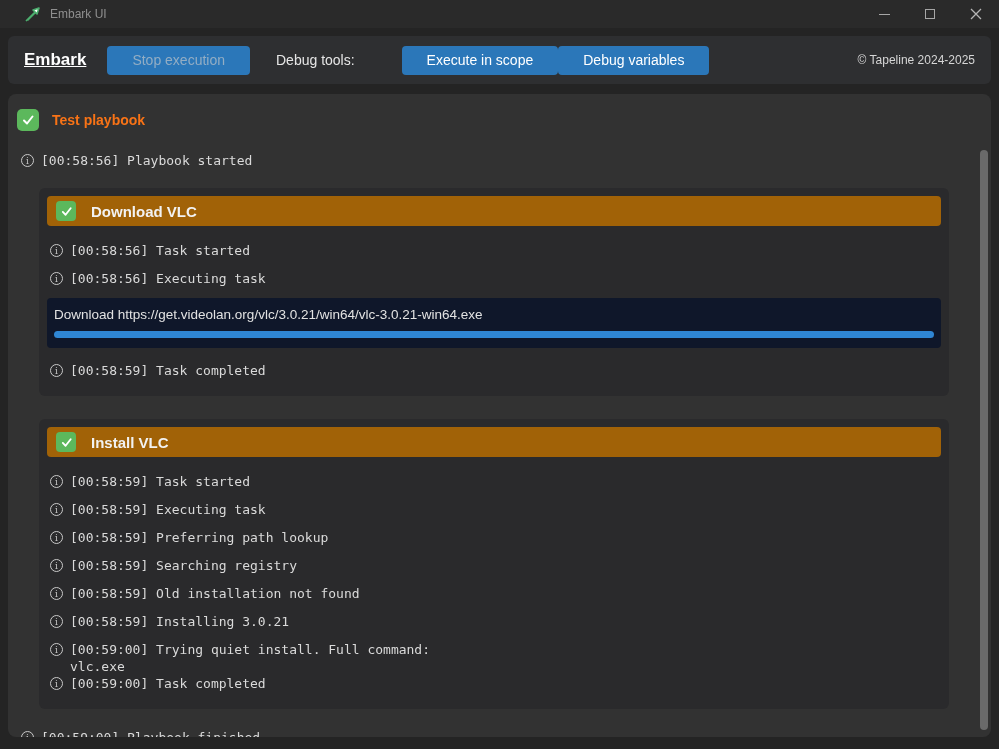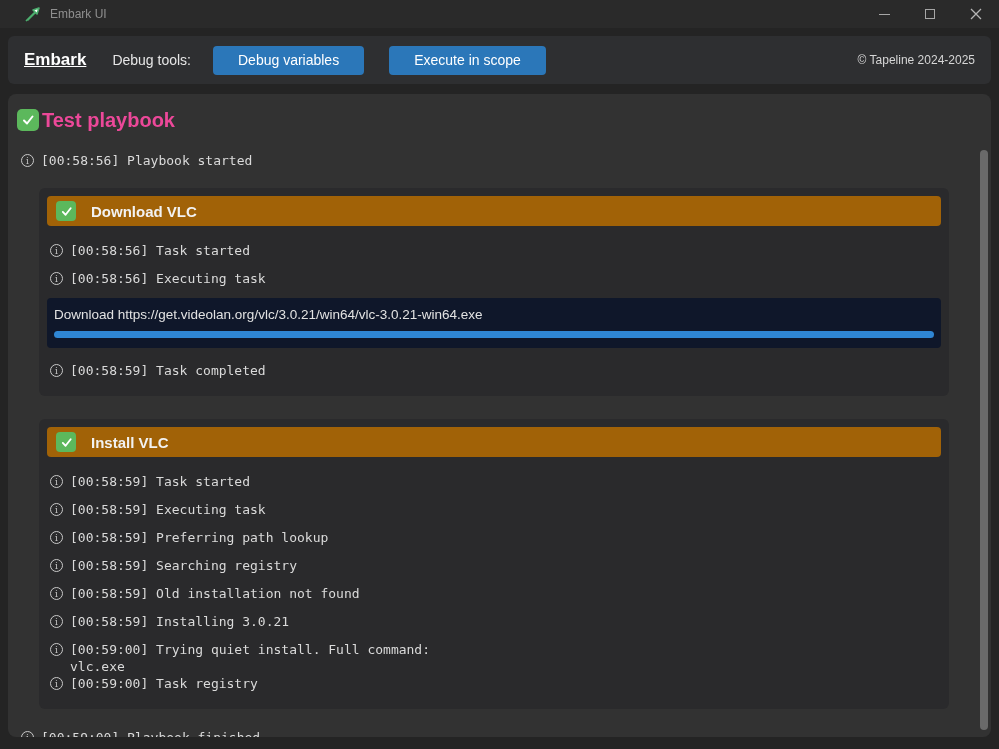--- a/index.html
+++ b/index.html
@@ -50,21 +50,21 @@
     background: #323232; border-radius: 8px;
     padding: 10px 14px 0 9px; overflow: hidden;
   }
   .playbook-header { display: flex; align-items: center; height: 32px; }
   .checkbox {
     width: 22px; height: 22px; background: #5cb85c; border-radius: 5px;
     display: flex; align-items: center; justify-content: center;
     flex: none; cursor: pointer;
   }
   .checkbox.small { width: 20px; height: 20px; border-radius: 4px; }
-  .playbook-title { margin-left: 3px; font-size: 20px; font-weight: bold; color: #ec4899; }
+  .playbook-title { margin-left: 13px; font-size: 14px; font-weight: bold; color: #f97316; }
 
   .log-entry {
     display: flex; align-items: flex-start; gap: 7px;
     color: #dadada; font-family: "DejaVu Sans Mono", "Liberation Mono", monospace;
     font-size: 13px; line-height: 17px; margin-bottom: 11px;
   }
   .log-entry.multiline { margin-bottom: 0; }
   .info-icon {
     width: 13px; height: 13px; border: 1px solid #c9c9c9; border-radius: 50%;
     font-size: 9px; line-height: 12px; text-align: center;
@@ -121,23 +121,24 @@
     </div>
     <div class="tb-btn">
       <svg width="12" height="12" viewBox="0 0 12 12">
         <path d="M1 1 L11 11 M11 1 L1 11" stroke="#b5b5b5" stroke-width="1.3"></path>
       </svg>
     </div>
   </div>
 
   <div class="toolbar">
     <span class="brand">Embark</span>
+    <button class="btn btn-stop">Stop execution</button>
     <span class="debug-label">Debug tools:</span>
+    <button class="btn btn-exec">Execute in scope</button>
     <button class="btn">Debug variables</button>
-    <button class="btn btn-exec">Execute in scope</button>
     <span class="copyright">© Tapeline 2024-2025</span>
   </div>
 
   <div class="main">
 
     <div class="playbook-header">
       <span class="checkbox">
         <svg width="14" height="14" viewBox="0 0 14 14">
           <path d="M3 7.5 L6 10.5 L11.5 3.5" fill="none" stroke="#ffffff" stroke-width="2" stroke-linecap="round" stroke-linejoin="round"></path>
         </svg>
@@ -219,21 +220,21 @@
             <span class="info-icon">i</span>
             <span class="log-text">[00:58:59] Installing 3.0.21</span>
           </div>
           <div class="log-entry multiline">
             <span class="info-icon">i</span>
             <span class="log-text">[00:59:00] Trying quiet install. Full command:
 vlc.exe</span>
           </div>
           <div class="log-entry">
             <span class="info-icon">i</span>
-            <span class="log-text">[00:59:00] Task registry</span>
+            <span class="log-text">[00:59:00] Task completed</span>
           </div>
         </div>
     </div>
 
     <div class="playbook-logs-end">
         <div class="log-entry">
           <span class="info-icon">i</span>
           <span class="log-text">[00:59:00] Playbook finished</span>
         </div>
       </div>

